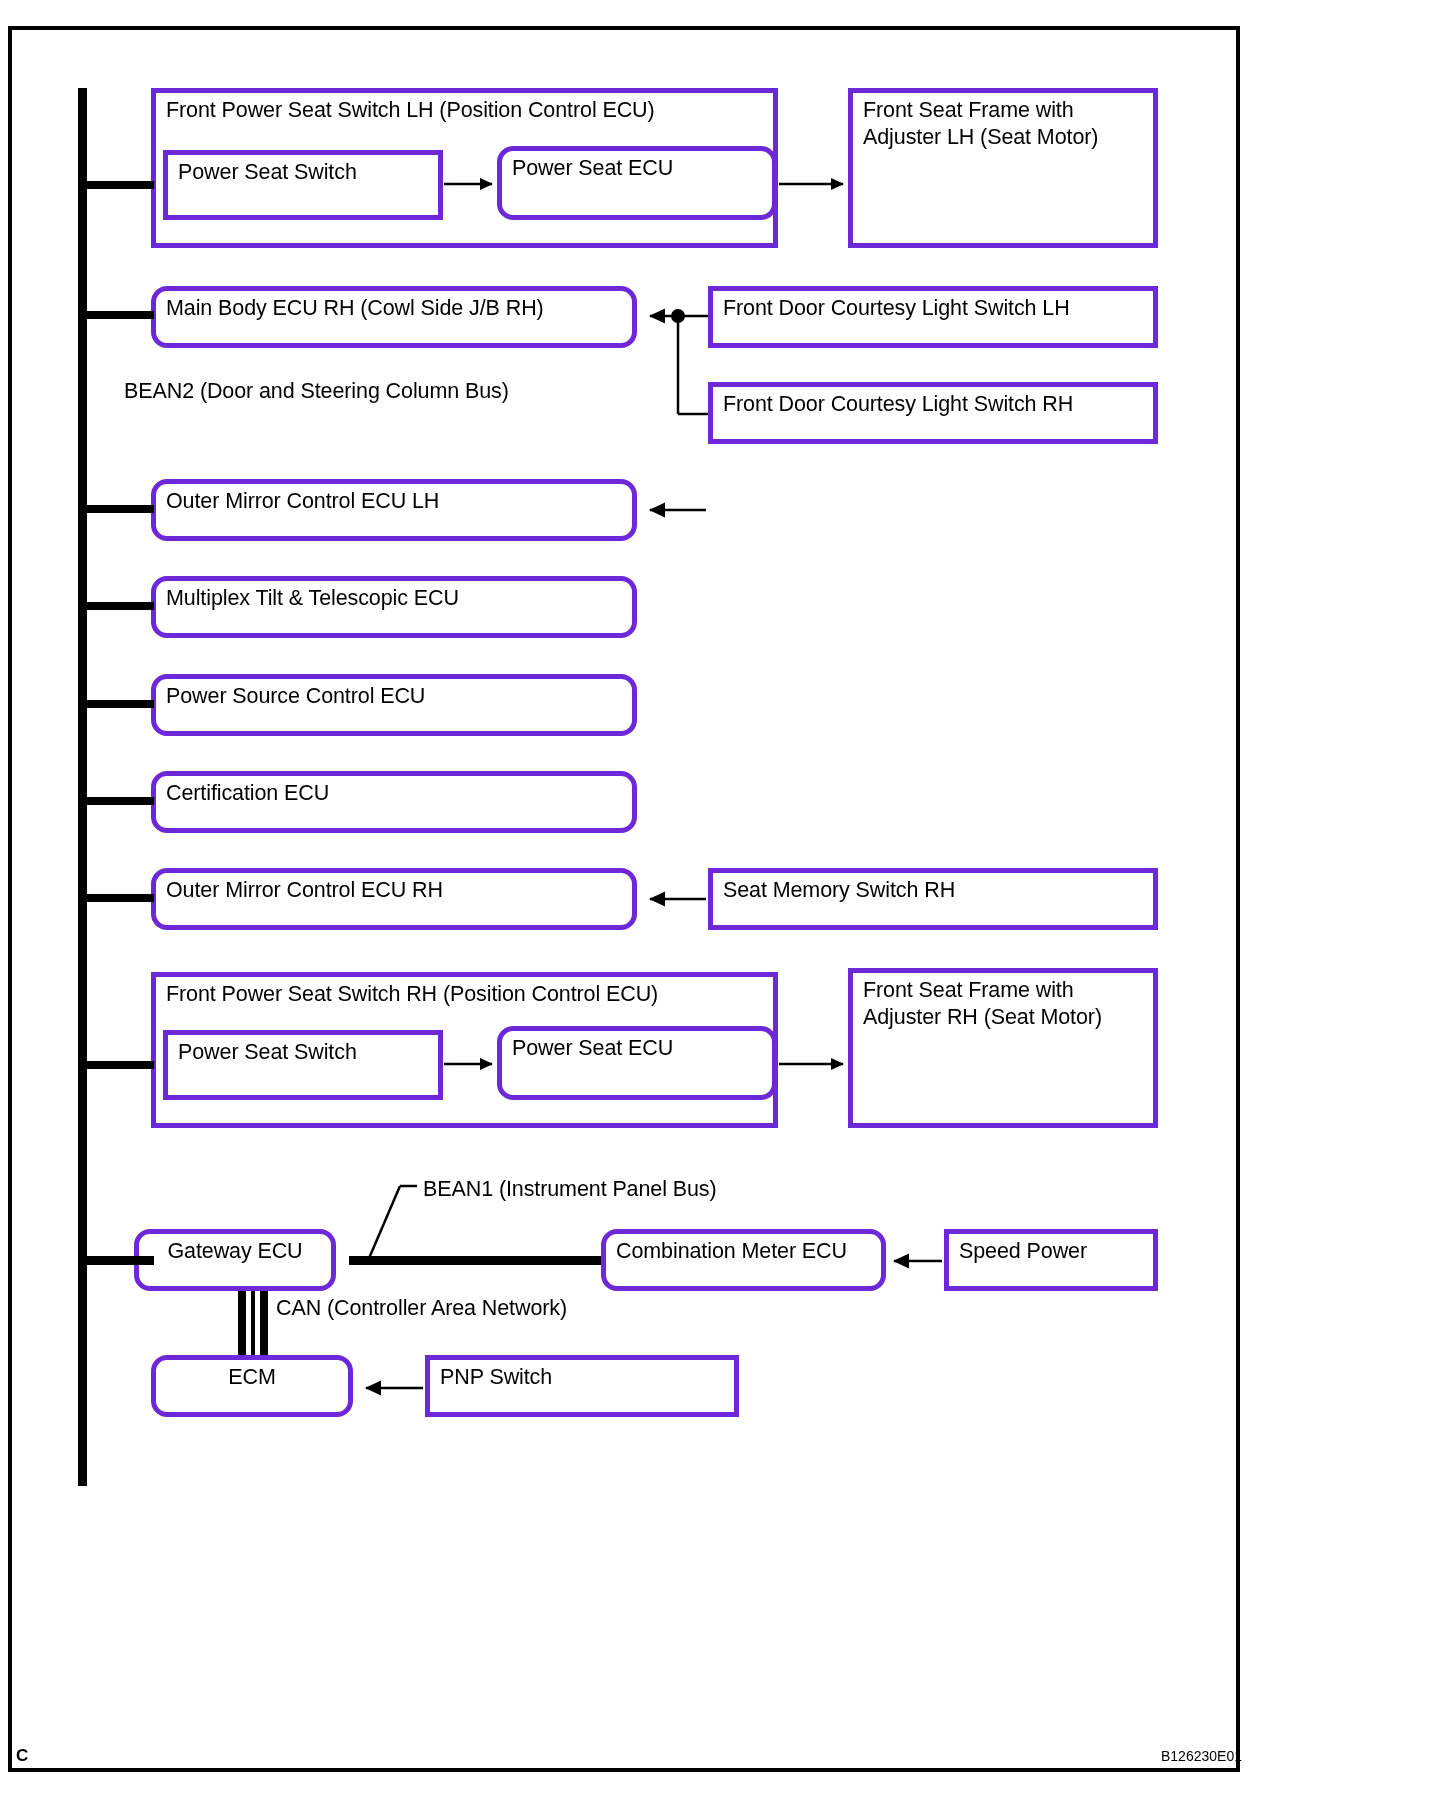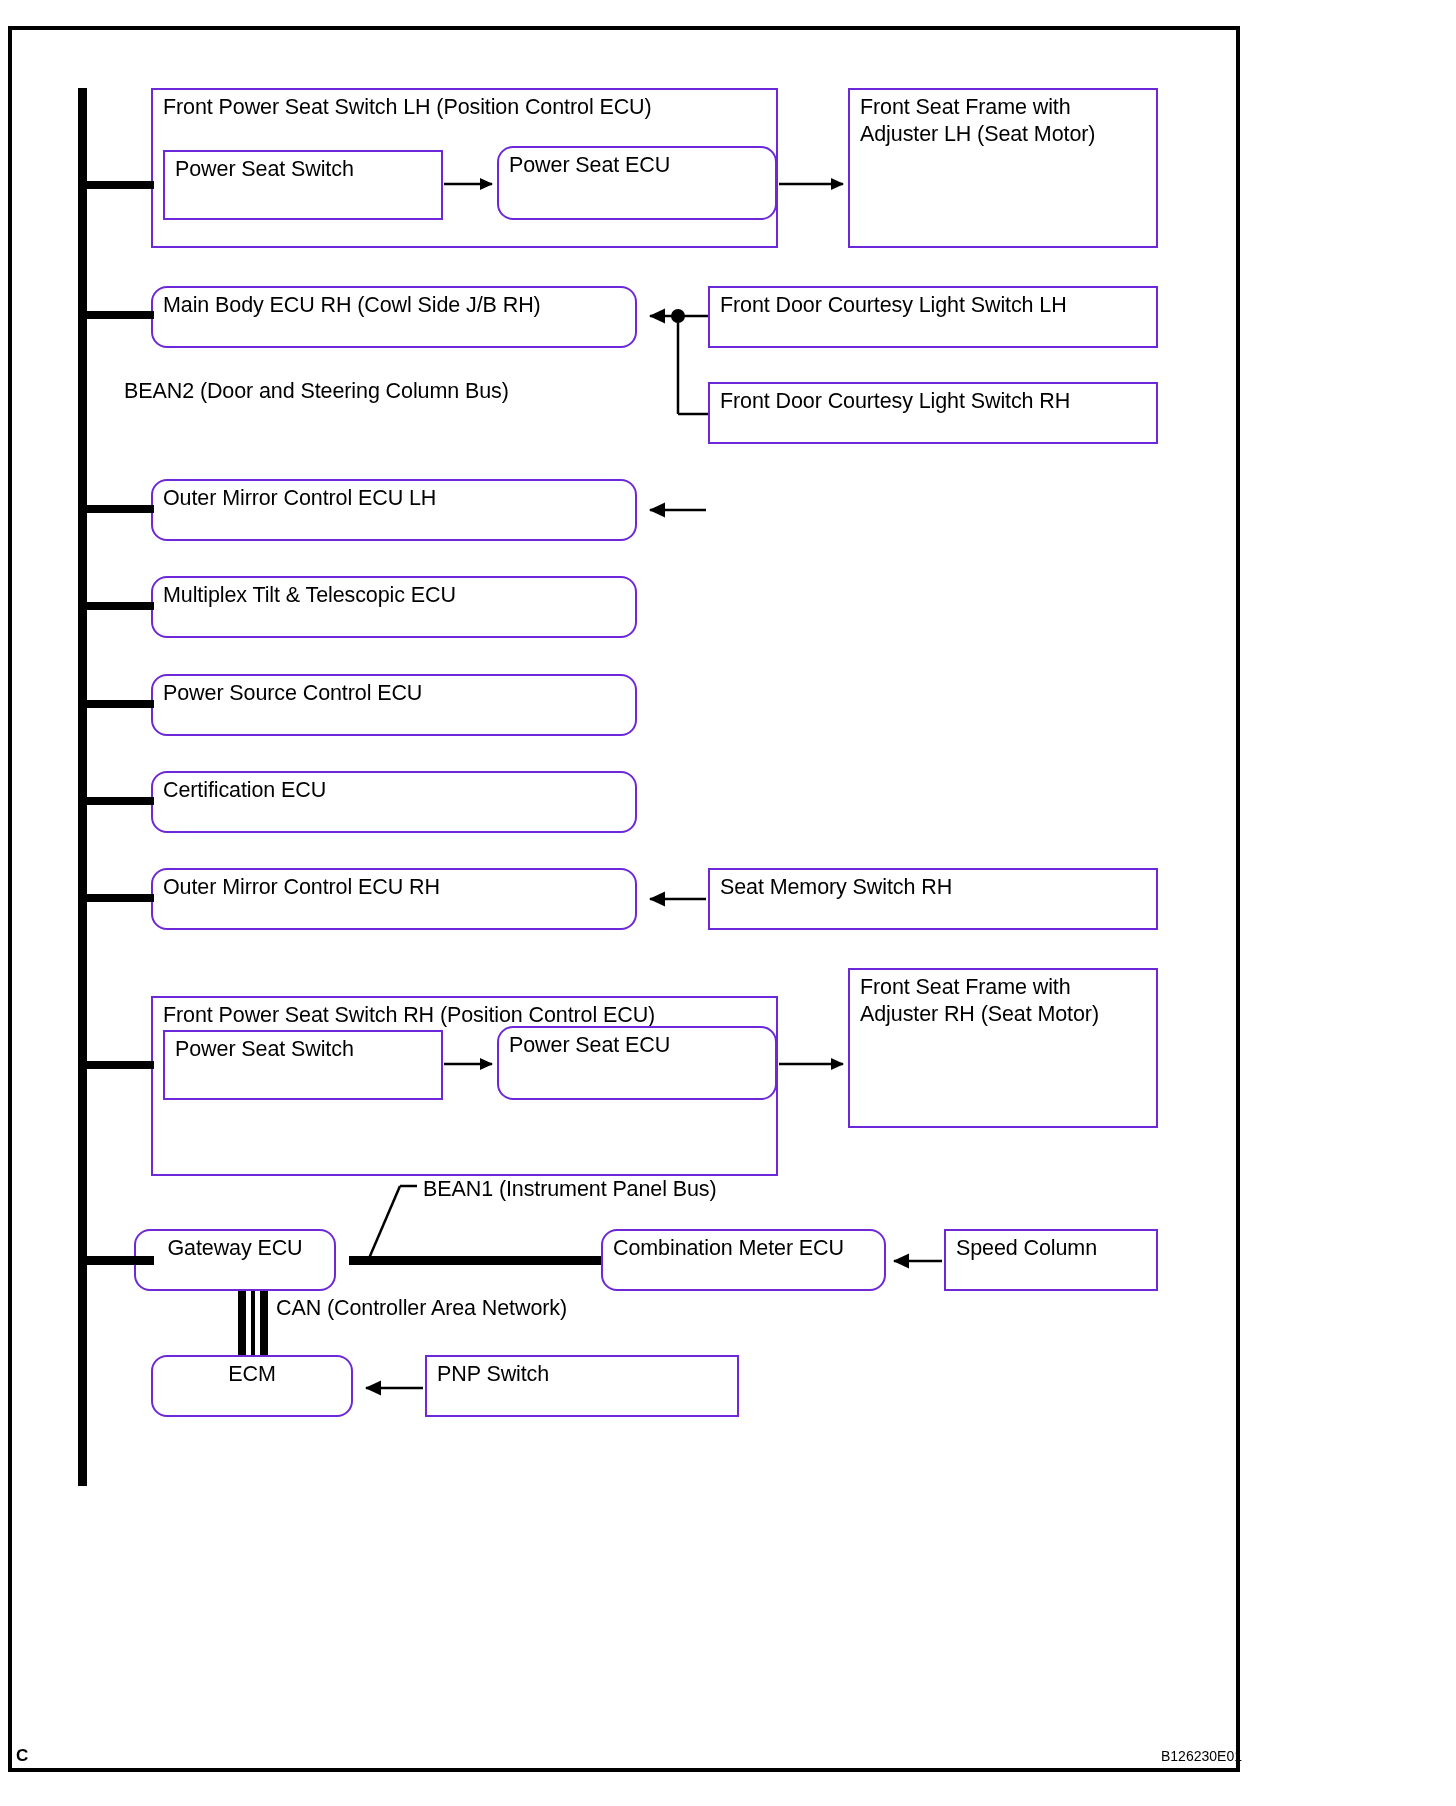--- a/index.html
+++ b/index.html
@@ -25,21 +25,21 @@
     top: 26px;
     width: 1232px;
     height: 1746px;
     border: 4px solid #000;
     box-sizing: border-box;
   }
   
   .node {
     position: absolute;
     box-sizing: border-box;
-    border: 2px solid #6d28d9;
+    border: 5px solid #6d28d9;
     background: #fff;
   }
   .node.rounded { border-radius: 16px; }
   .node .label {
     position: absolute;
     left: 10px;
     top: 4px;
     font-size: 21.5px;
     line-height: 27px;
     white-space: pre;
@@ -155,21 +155,21 @@
 
   <div class="node rounded" style="left:151px; top:868px; width:486px; height:62px;text-align:right;">
     <span class="label">Outer Mirror Control ECU RH</span>
   </div>
   <div class="bus-stub" style="left:84px; top:894px; width:70px; height:8px;"></div>
 
   <div class="node" style="left:708px; top:868px; width:450px; height:62px;">
     <span class="label">Seat Memory Switch RH</span>
   </div>
 
-  <div class="node" style="left:151px; top:996px; width:627px; height:180px;">
+  <div class="node" style="left:151px; top:972px; width:627px; height:156px;">
     <span class="label">Front Power Seat Switch RH (Position Control ECU)</span>
   </div>
 
   <div class="node" style="left:163px; top:1030px; width:280px; height:70px;">
     <span class="label">Power Seat Switch</span>
   </div>
 
   <div class="node rounded" style="left:497px; top:1026px; width:280px; height:74px;">
     <span class="label">Power Seat ECU</span>
   </div>
@@ -188,21 +188,21 @@
   <div class="node rounded" style="left:134px; top:1229px; width:202px; height:62px;">
     <span class="label center">Gateway ECU</span>
   </div>
   <div class="bus-stub" style="left:84px; top:1256px; width:70px; height:9px;"></div>
 
   <div class="node rounded" style="left:601px; top:1229px; width:285px; height:62px;">
     <span class="label">Combination Meter ECU</span>
   </div>
 
   <div class="node" style="left:944px; top:1229px; width:214px; height:62px;">
-    <span class="label">Speed Column</span>
+    <span class="label">Speed Power</span>
   </div>
 
   <div class="free-text" style="left:276px; top:1295px;">CAN (Controller Area Network)</div>
 
   <div class="bus-stub" style="left:238px; top:1291px; width:8px; height:65px;"></div>
   <div class="bus-stub" style="left:251px; top:1291px; width:4px; height:65px;"></div>
   <div class="bus-stub" style="left:260px; top:1291px; width:8px; height:65px;"></div>
 
   <div class="node rounded" style="left:151px; top:1355px; width:202px; height:62px;">
     <span class="label center">ECM</span>

